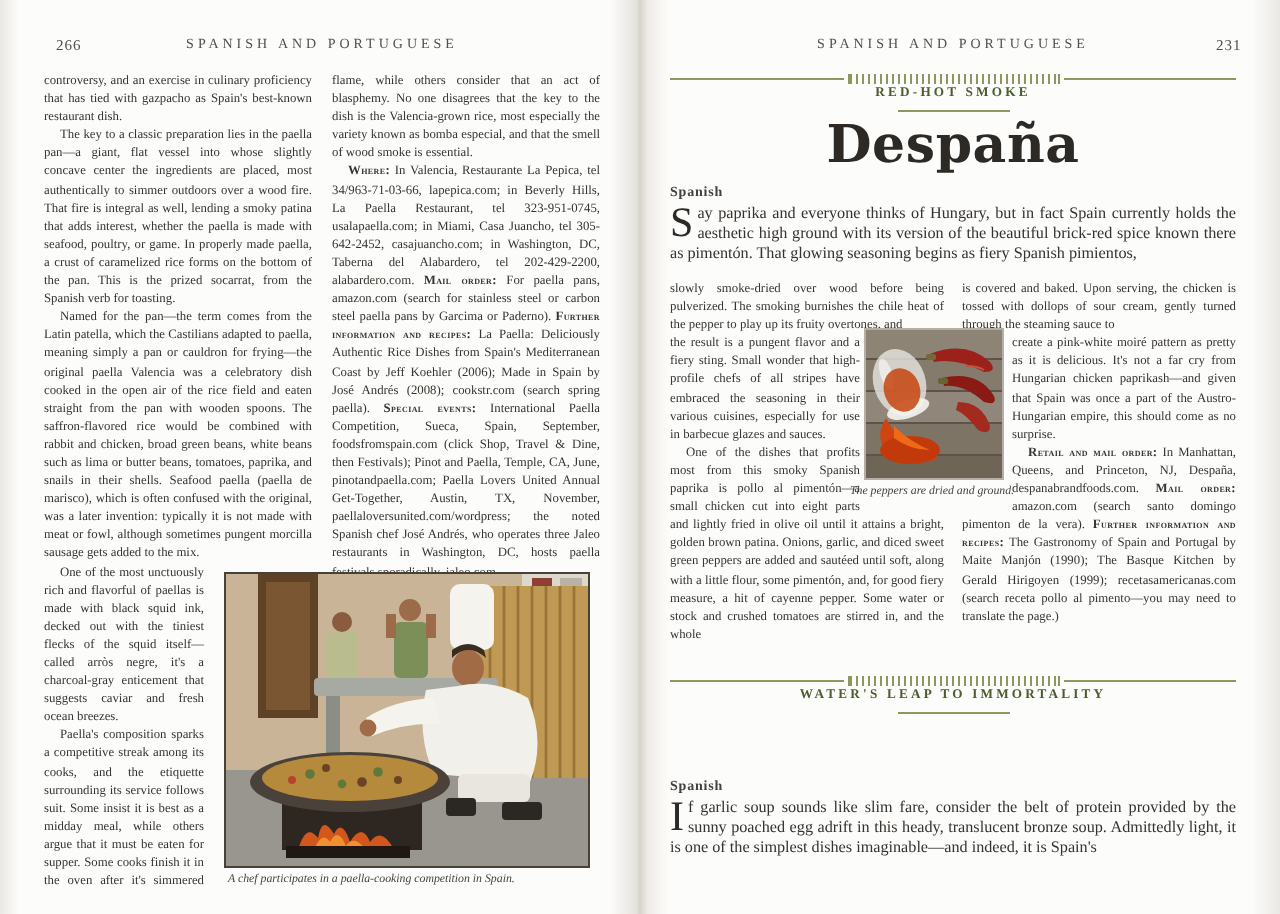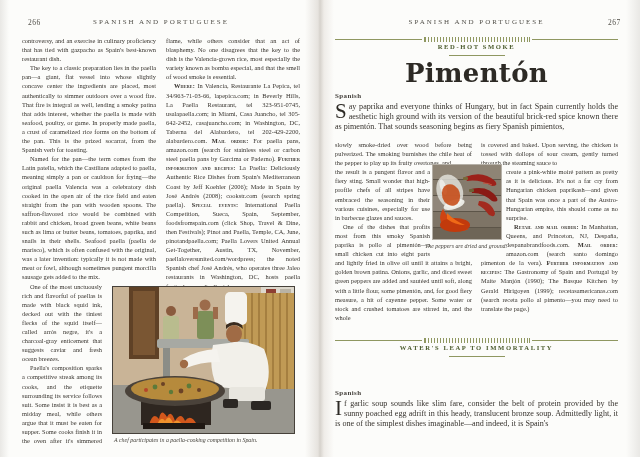--- a/index.html
+++ b/index.html
@@ -139,36 +139,36 @@
           <path d="M36 138 Q40 124 46 132 Q48 120 54 130 Q58 122 62 134 Q68 124 72 134 Q78 126 84 138 Z" fill="#d2571c"></path>
           <path d="M44 138 Q48 128 52 134 Q56 126 60 136 Q64 130 70 138 Z" fill="#f0912c"></path>
           <rect x="30" y="136" width="62" height="6" fill="#1f1813"></rect>
         </g>
       </svg>
     </figure>
     <div class="caption chef-cap">A chef participates in a paella-cooking competition in Spain.</div>
   </div>
 
   <div class="page right">
-    <span class="pagenum" style="left:288px;">267</span>
+    <span class="pagenum" style="left:288px;">231</span>
     <div class="runhead" style="left:15px;width:283px;">
       <span class="title">SPANISH AND PORTUGUESE</span>
     </div>
 
     <div class="rp divider" style="top:36px;">
         <span class="hatch"></span>
       </div>
     <div class="rp kicker" style="top:43px;">RED-HOT SMOKE</div>
     <div class="rp" style="top:55px;">
         <div class="shortrule"></div>
       </div>
-    <div class="rp bigtitle title1" style="top:59px;">Pimentón</div>
+    <div class="rp bigtitle title1" style="top:59px;">Despaña</div>
     <div class="rp origin" style="top:92px;">Spanish</div>
     <div class="rp intro" style="top:102px;">
-      <span class="dropcap">S</span><span>ay paprika and everyone thinks of Hungary, but in fact Spain currently holds the aesthetic high ground with its version of the beautiful brick-red spice known there as pimentón. That sounds seasoning begins as fiery Spanish pimientos,</span>
+      <span class="dropcap">S</span><span>ay paprika and everyone thinks of Hungary, but in fact Spain currently holds the aesthetic high ground with its version of the beautiful brick-red spice known there as pimentón. That glowing seasoning begins as fiery Spanish pimientos,</span>
     </div>
 
     <div class="rp pcols" style="top:140px;">
       <div class="pcol cleft">
         <p>slowly smoke-dried over wood before being pulverized. The smoking burnishes the chile heat of the pepper to play up its fruity overtones, and</p>
         <div class="sp-r"></div>
         <div class="paras">
             <p>the result is a pungent flavor and a fiery sting. Small wonder that high-profile chefs of all stripes have embraced the seasoning in their various cuisines, especially for use in barbecue glazes and sauces.</p>
             <p>One of the dishes that profits most from this smoky Spanish paprika is pollo al pimentón—a small chicken cut into eight parts and lightly fried in olive oil until it attains a bright, golden brown patina. Onions, garlic, and diced sweet green peppers are added and sautéed until soft, along with a little flour, some pimentón, and, for good fiery measure, a hit of cayenne pepper. Some water or stock and crushed tomatoes are stirred in, and the whole</p>
           </div>

